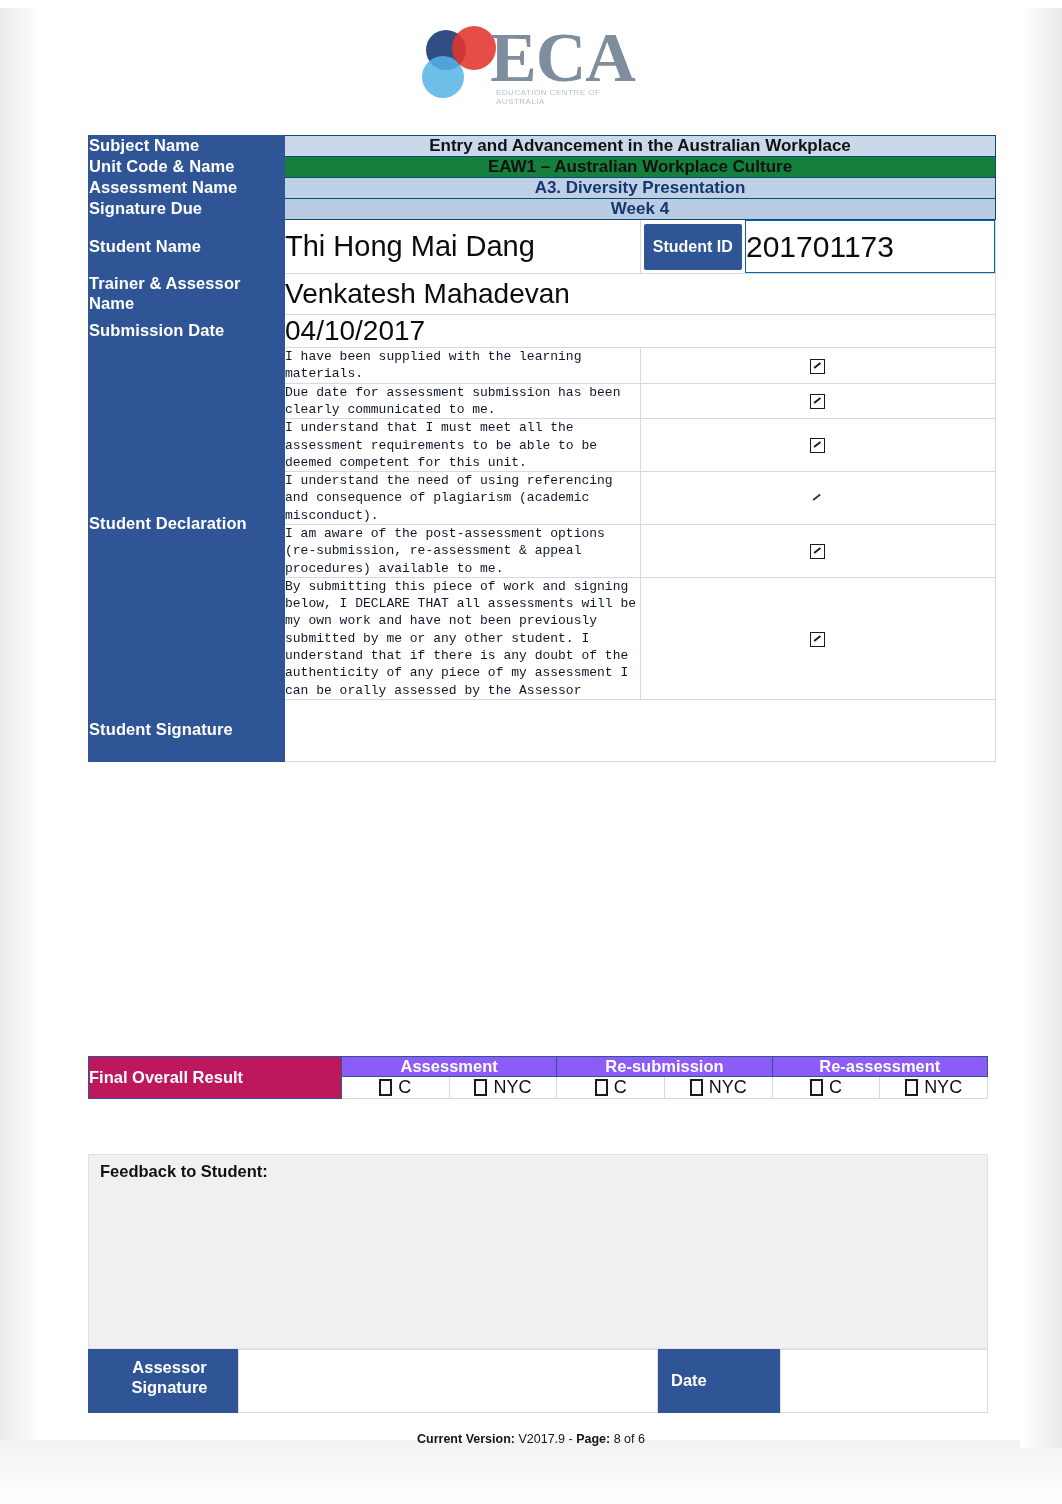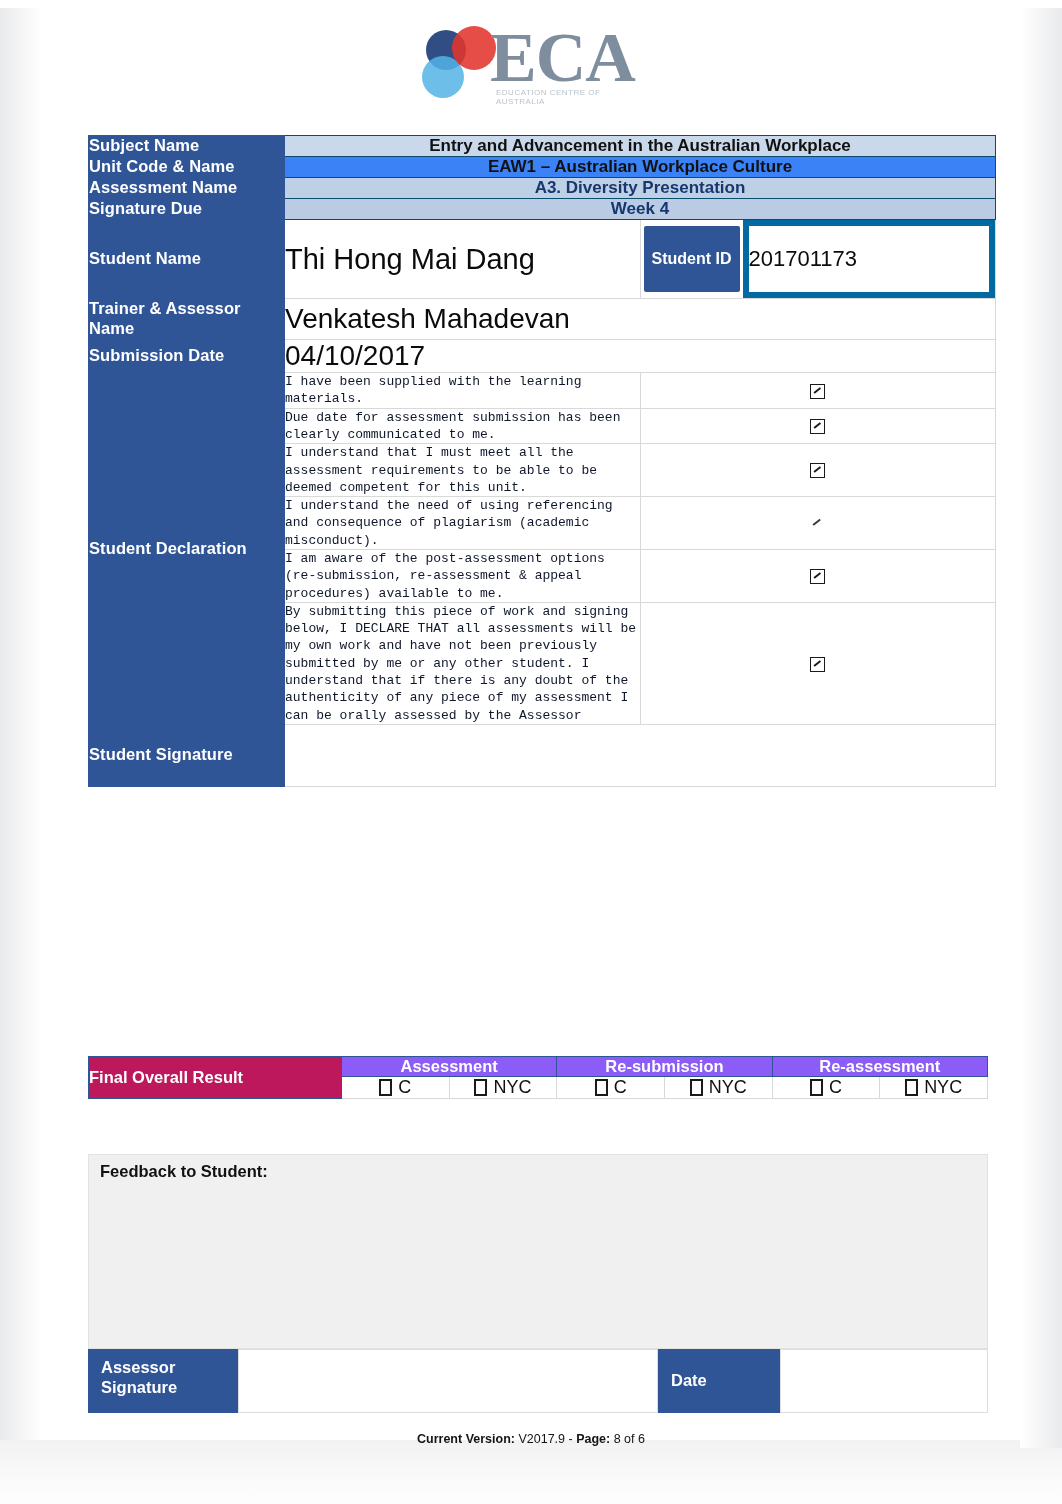--- a/index.html
+++ b/index.html
@@ -82,21 +82,21 @@
 
   .val-hdr {
     text-align: center;
     font-weight: 700;
     font-size: 17px;
     color: #111111;
     border: 1px solid #0c4a6e;
     padding: 10px 6px;
   }
   .row1 .val-hdr { background:#c9d8ea; }
-  .row2 .val-hdr { background:#3b82f6; }
+  .row2 .val-hdr { background:#15803d; }
   .row3 .val-hdr { background:#bed0e6; color:#17376e; }
   .row4 .val-hdr { background:#b9cce3; color:#17376e; }
 
   .val-white {
     background: #ffffff;
     border: 1px solid #d9d9d9;
     padding: 4px 0 4px 14px;
     font-size: 29px;
     color: #0b0b0b;
     font-weight: 400;
@@ -106,27 +106,27 @@
   }
   .val-white.small { font-size: 28px; }
 
   .sid-cell {
     background:#ffffff; border:1px solid #d9d9d9;
     padding:0; width:110px;
   }
   .sid-badge {
     background:#2f5597; color:#ffffff;
     font-weight:700; font-size:16px; line-height:1.15;
-    text-align:center; padding:24px 4px;
+    text-align:center; padding:14px 4px;
     margin: 3px;
     border-radius:2px;
   }
   .sid-val {
-    background:#ffffff; border:6px solid #0369a1;
-    font-size:22px; color:#0b0b0b; padding-left:10px;
+    background:#ffffff; border:1px solid #0369a1;
+    font-size:30px; color:#0b0b0b; padding-left:10px;
     white-space:nowrap;
   }
 
   
   .decl-text {
     background:#ffffff;
     border:1px solid #d9d9d9;
     font-size: 13px;
     color:#0f172a;
     line-height: 1.33;
@@ -210,21 +210,21 @@
     background:#f0f0f0;
     border:1px solid #e2e2e2;
   }
   .feedback-label {
     position:absolute; left:12px; top:8px;
     font-weight:700; font-size:16.5px; color:#111111;
   }
 
   .sigrow {
     position:absolute; left:88px; top:1341px;
-    width:900px; height:64px;
+    width:900px; height:64px;text-align:center;
   }
   .sig-lbl {
     position:absolute; background:#2f5597; color:#ffffff;
     font-weight:700; font-size:16.5px; line-height:1.2;
     padding:9px 0 9px 13px;
   }
   .sig-lbl.assessor { left:0; top:0; width:150px; height:64px; }
   .sig-lbl.date     { left:570px; top:0; width:122px; height:64px; display:flex; align-items:center; }
   .sig-blank {
     position:absolute; background:#ffffff; border:1px solid #dcdcdc; height:64px;

